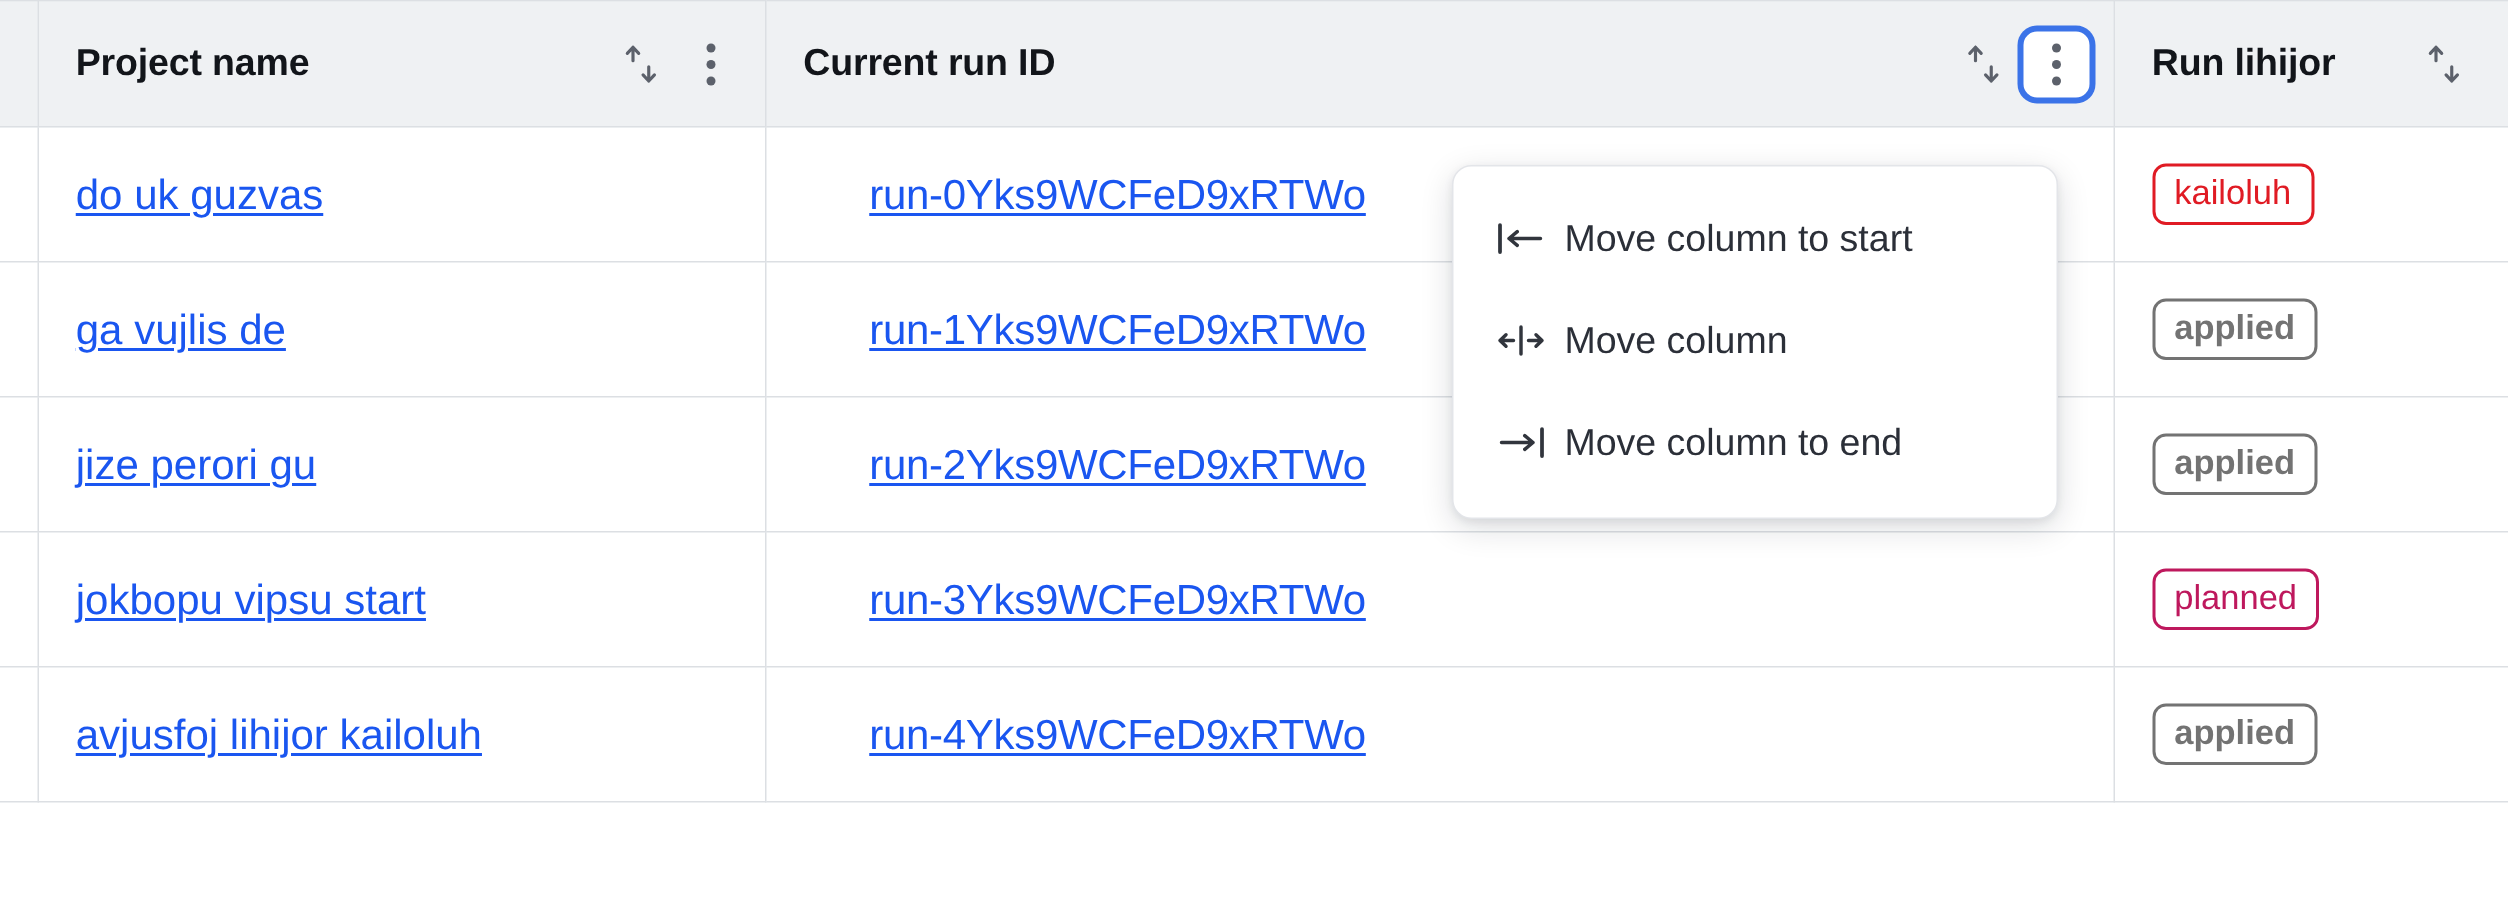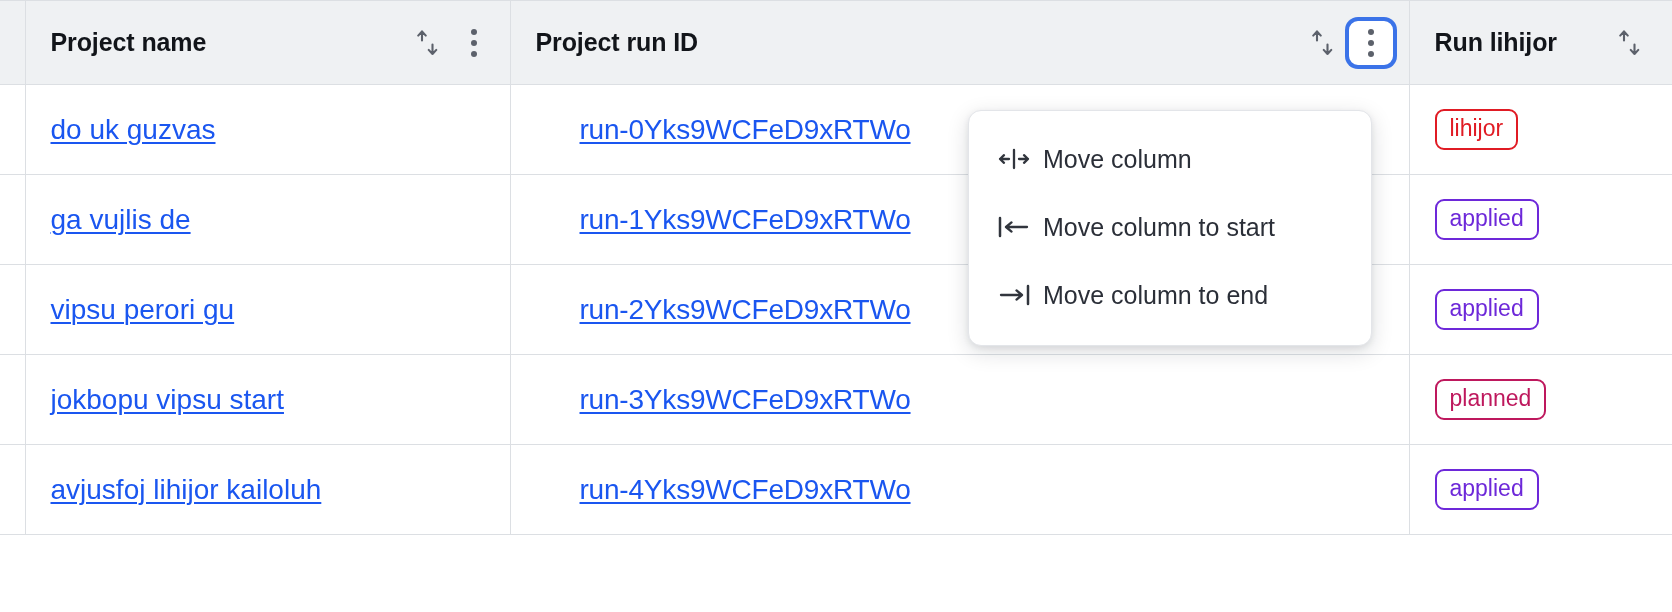--- a/index.html
+++ b/index.html
@@ -137,21 +137,21 @@
   .badge {
     display: inline-block;
     border: 2px solid currentColor;
     border-radius: 9px;
     padding: 5px 13px 7px;
     font-size: 23px;
     line-height: 1.1;
     white-space: nowrap;
   }
   .badge.errored { color: #e01b24; }
-  .badge.applied { color: #6d28d9; }
+  .badge.applied { color: #737373; font-weight: bold; }
   .badge.planned { color: #be185d; }
 
   
   .menu {
     position: absolute;
     left: 968px;
     top: 110px;
     width: 404px;
     background: #ffffff;
     border: 1px solid #e3e5e9;
@@ -219,21 +219,21 @@
                 <i></i>
                   <i></i>
                   <i></i>
               </span>
             </button>
           </div>
         </th>
 
         <th>
           <div class="head-inner">
-            <span class="head-title">Project run ID</span>
+            <span class="head-title">Current run ID</span>
             <span class="head-spacer"></span>
 
             <button class="icon-btn sortbtn">
               <svg width="26" height="30" viewBox="0 0 26 30" fill="none">
                 <path d="M7 12.5V3.5M7 3.5L3.2 7.6M7 3.5L10.8 7.6" stroke="#5c616b" stroke-width="2.1" stroke-linecap="round" stroke-linejoin="round"></path>
                 <path d="M17.5 16.5v9.5M17.5 26l3.8-4.1M17.5 26l-3.8-4.1" stroke="#5c616b" stroke-width="2.1" stroke-linecap="round" stroke-linejoin="round"></path>
               </svg>
             </button>
 
             <button class="icon-btn focused">
@@ -266,39 +266,39 @@
     <tbody id="tbody">
         <tr>
           <td class="sel-cell"></td>
           <td>
             <div class="cell-pad"><a class="link" href="#">do uk guzvas</a></div>
           </td>
           <td>
             <div class="cell-pad"><a class="link mono" href="#">run-0Yks9WCFeD9xRTWo</a></div>
           </td>
           <td class="stat-cell">
-            <div class="cell-pad"><span class="badge errored">lihijor</span></div>
+            <div class="cell-pad"><span class="badge errored">kailoluh</span></div>
           </td>
         </tr>
         <tr>
           <td class="sel-cell"></td>
           <td>
             <div class="cell-pad"><a class="link" href="#">ga vujlis de</a></div>
           </td>
           <td>
             <div class="cell-pad"><a class="link mono" href="#">run-1Yks9WCFeD9xRTWo</a></div>
           </td>
           <td class="stat-cell">
             <div class="cell-pad"><span class="badge applied">applied</span></div>
           </td>
         </tr>
         <tr>
           <td class="sel-cell"></td>
           <td>
-            <div class="cell-pad"><a class="link" href="#">vipsu perori gu</a></div>
+            <div class="cell-pad"><a class="link" href="#">jize perori gu</a></div>
           </td>
           <td>
             <div class="cell-pad"><a class="link mono" href="#">run-2Yks9WCFeD9xRTWo</a></div>
           </td>
           <td class="stat-cell">
             <div class="cell-pad"><span class="badge applied">applied</span></div>
           </td>
         </tr>
         <tr>
           <td class="sel-cell"></td>
@@ -321,45 +321,45 @@
             <div class="cell-pad"><a class="link mono" href="#">run-4Yks9WCFeD9xRTWo</a></div>
           </td>
           <td class="stat-cell">
             <div class="cell-pad"><span class="badge applied">applied</span></div>
           </td>
         </tr>
       </tbody>
   </table>
 
   <div class="menu">
+
+    <div class="menu-item">
+      <span class="menu-ico">
+        <svg width="34" height="24" viewBox="0 0 34 24" fill="none">
+          <path d="M3 3v18" stroke="#31353d" stroke-width="2.5" stroke-linecap="round"></path>
+          <path d="M30 12H9M9 12l5.5-4.6M9 12l5.5 4.6" stroke="#31353d" stroke-width="2.3" stroke-linecap="round" stroke-linejoin="round"></path>
+        </svg>
+      </span>
+      <span class="menu-label">Move column to start</span>
+    </div>
 
     <div class="menu-item">
       <span class="menu-ico">
         <svg width="34" height="24" viewBox="0 0 34 24" fill="none">
           <path d="M17 3v18" stroke="#31353d" stroke-width="2.3" stroke-linecap="round"></path>
           <path d="M12 12H3M3 12l4-3.8M3 12l4 3.8" stroke="#31353d" stroke-width="2.3" stroke-linecap="round" stroke-linejoin="round"></path>
           <path d="M22 12h9M31 12l-4-3.8M31 12l-4 3.8" stroke="#31353d" stroke-width="2.3" stroke-linecap="round" stroke-linejoin="round"></path>
         </svg>
       </span>
       <span class="menu-label">Move column</span>
     </div>
 
     <div class="menu-item">
       <span class="menu-ico">
         <svg width="34" height="24" viewBox="0 0 34 24" fill="none">
-          <path d="M3 3v18" stroke="#31353d" stroke-width="2.5" stroke-linecap="round"></path>
-          <path d="M30 12H9M9 12l5.5-4.6M9 12l5.5 4.6" stroke="#31353d" stroke-width="2.3" stroke-linecap="round" stroke-linejoin="round"></path>
-        </svg>
-      </span>
-      <span class="menu-label">Move column to start</span>
-    </div>
-
-    <div class="menu-item">
-      <span class="menu-ico">
-        <svg width="34" height="24" viewBox="0 0 34 24" fill="none">
           <path d="M31 3v18" stroke="#31353d" stroke-width="2.5" stroke-linecap="round"></path>
           <path d="M4 12h21M25 12l-5.5-4.6M25 12l-5.5 4.6" stroke="#31353d" stroke-width="2.3" stroke-linecap="round" stroke-linejoin="round"></path>
         </svg>
       </span>
       <span class="menu-label">Move column to end</span>
     </div>
 
   </div>
 
 </div>

